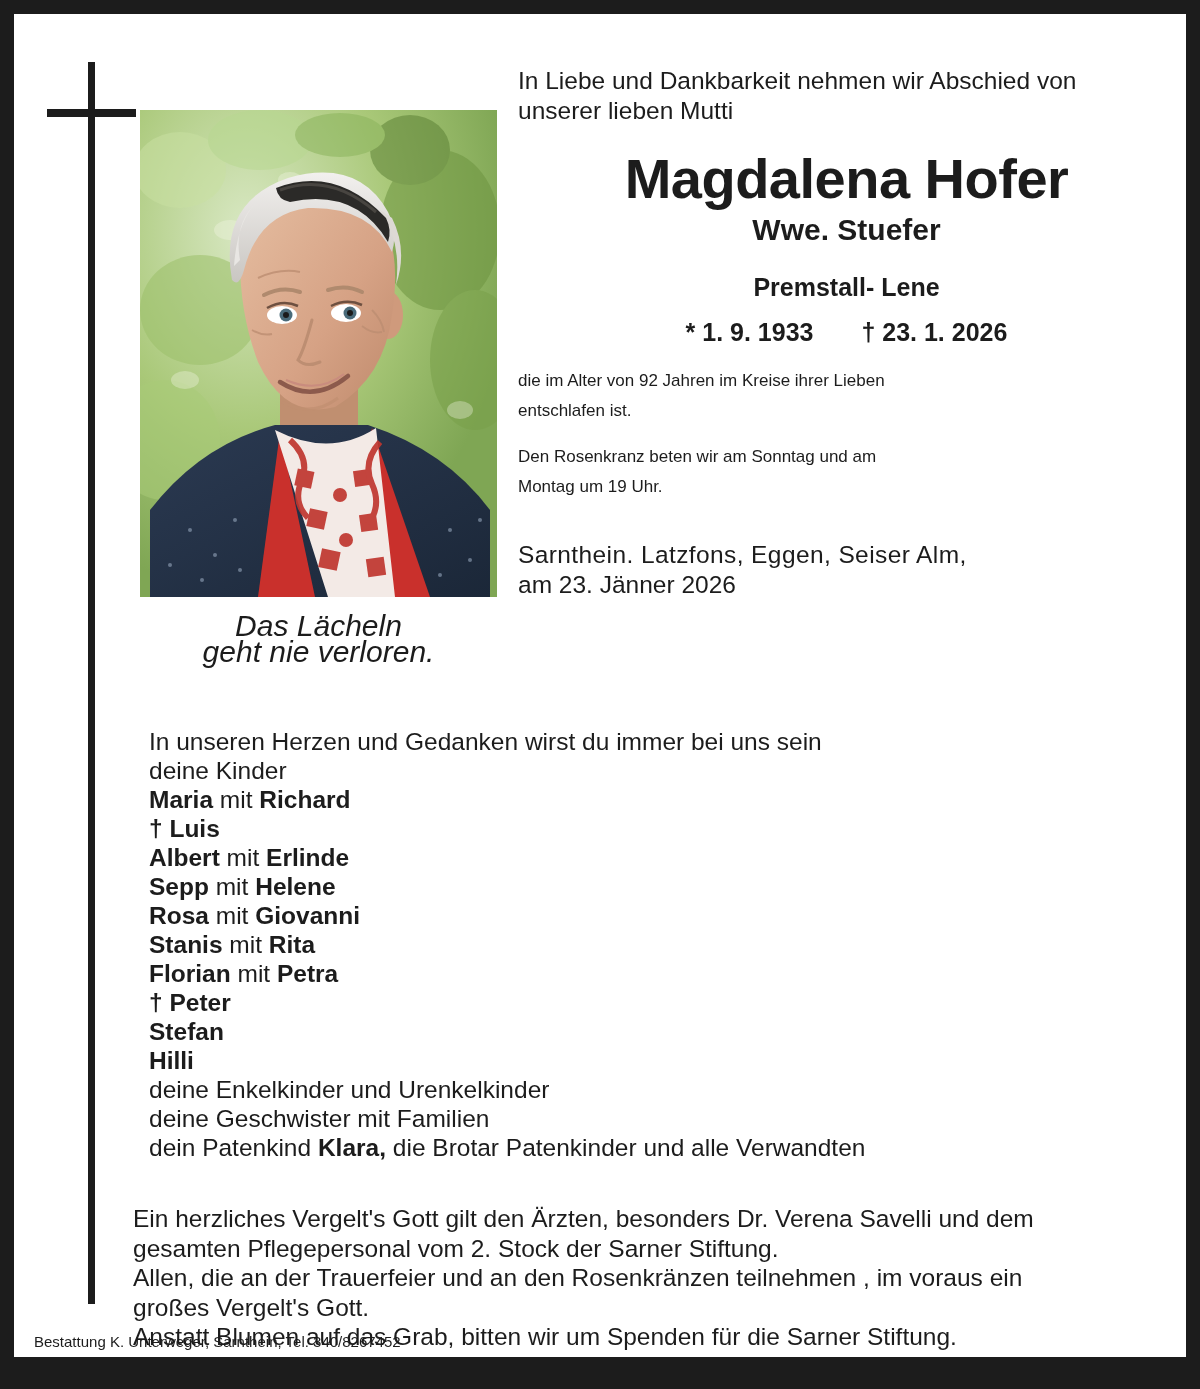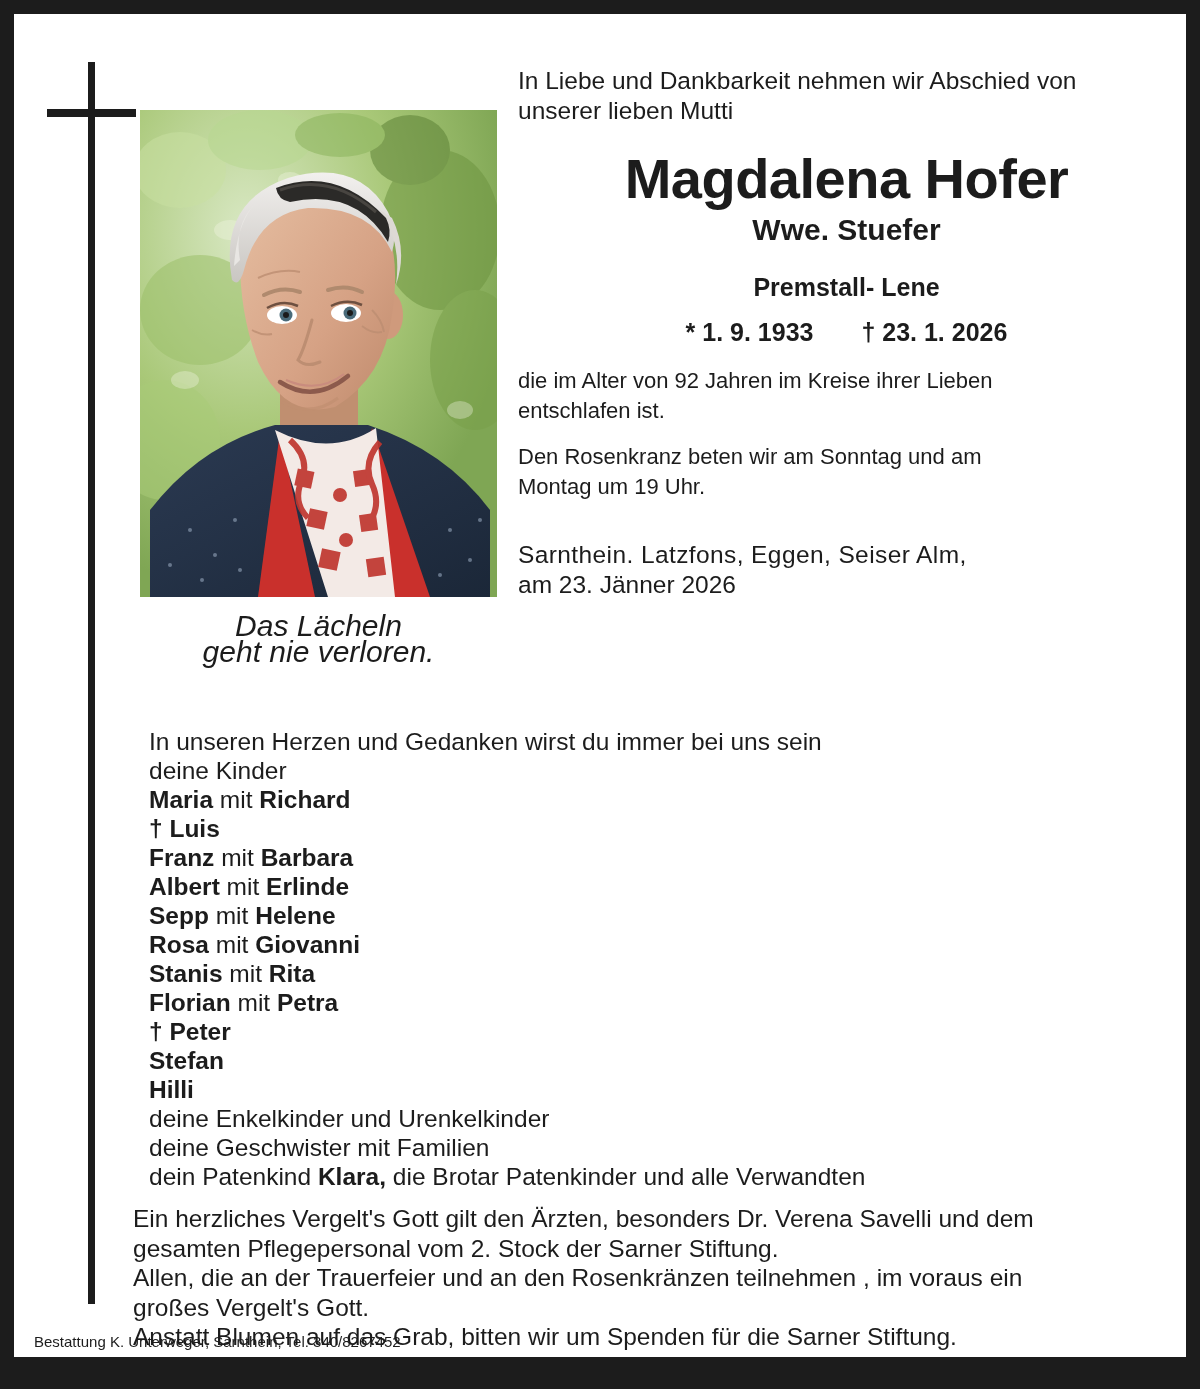--- a/index.html
+++ b/index.html
@@ -111,21 +111,21 @@
   .dates {
     text-align: center;
     font-weight: bold;
     font-size: 25px;
     line-height: 28px;
     margin-top: 17px;
   }
   .dates .gap { display: inline-block; width: 34px; }
 
   .para {
-    font-size: 22px;
+    font-size: 17px;
     line-height: 30px;
     text-align: justify;
     margin-top: 20px;
   }
   .para.tight { margin-top: 16px; }
   .para .lastline { display: block; }
   .place {
     font-size: 24.5px;
     line-height: 30px;
     margin-top: 38px;
@@ -330,21 +330,20 @@
         <div>Sarnthein. Latzfons, Eggen, Seiser Alm,</div>
         <div class="l2">am 23. Jänner 2026</div>
       </div>
     </div>
 
     <div class="family">
       <div class="ln">In unseren Herzen und Gedanken wirst du immer bei uns sein</div>
       <div class="ln">deine Kinder</div>
       <div class="ln"><b></b><b>Maria</b><span> mit </span><b>Richard</b></div>
       <div class="ln"><b>† </b><b>Luis</b><span></span><b></b></div>
-      <div class="ln"><b></b><b>Franz</b><span> mit </span><b>Barbara</b></div>
       <div class="ln"><b></b><b>Albert</b><span> mit </span><b>Erlinde</b></div>
       <div class="ln"><b></b><b>Sepp</b><span> mit </span><b>Helene</b></div>
       <div class="ln"><b></b><b>Rosa</b><span> mit </span><b>Giovanni</b></div>
       <div class="ln"><b></b><b>Stanis</b><span> mit </span><b>Rita</b></div>
       <div class="ln"><b></b><b>Florian</b><span> mit </span><b>Petra</b></div>
       <div class="ln"><b>† </b><b>Peter</b><span></span><b></b></div>
       <div class="ln"><b></b><b>Stefan</b><span></span><b></b></div>
       <div class="ln"><b></b><b>Hilli</b><span></span><b></b></div>
       <div class="ln">deine Enkelkinder und Urenkelkinder</div>
       <div class="ln">deine Geschwister mit Familien</div>

